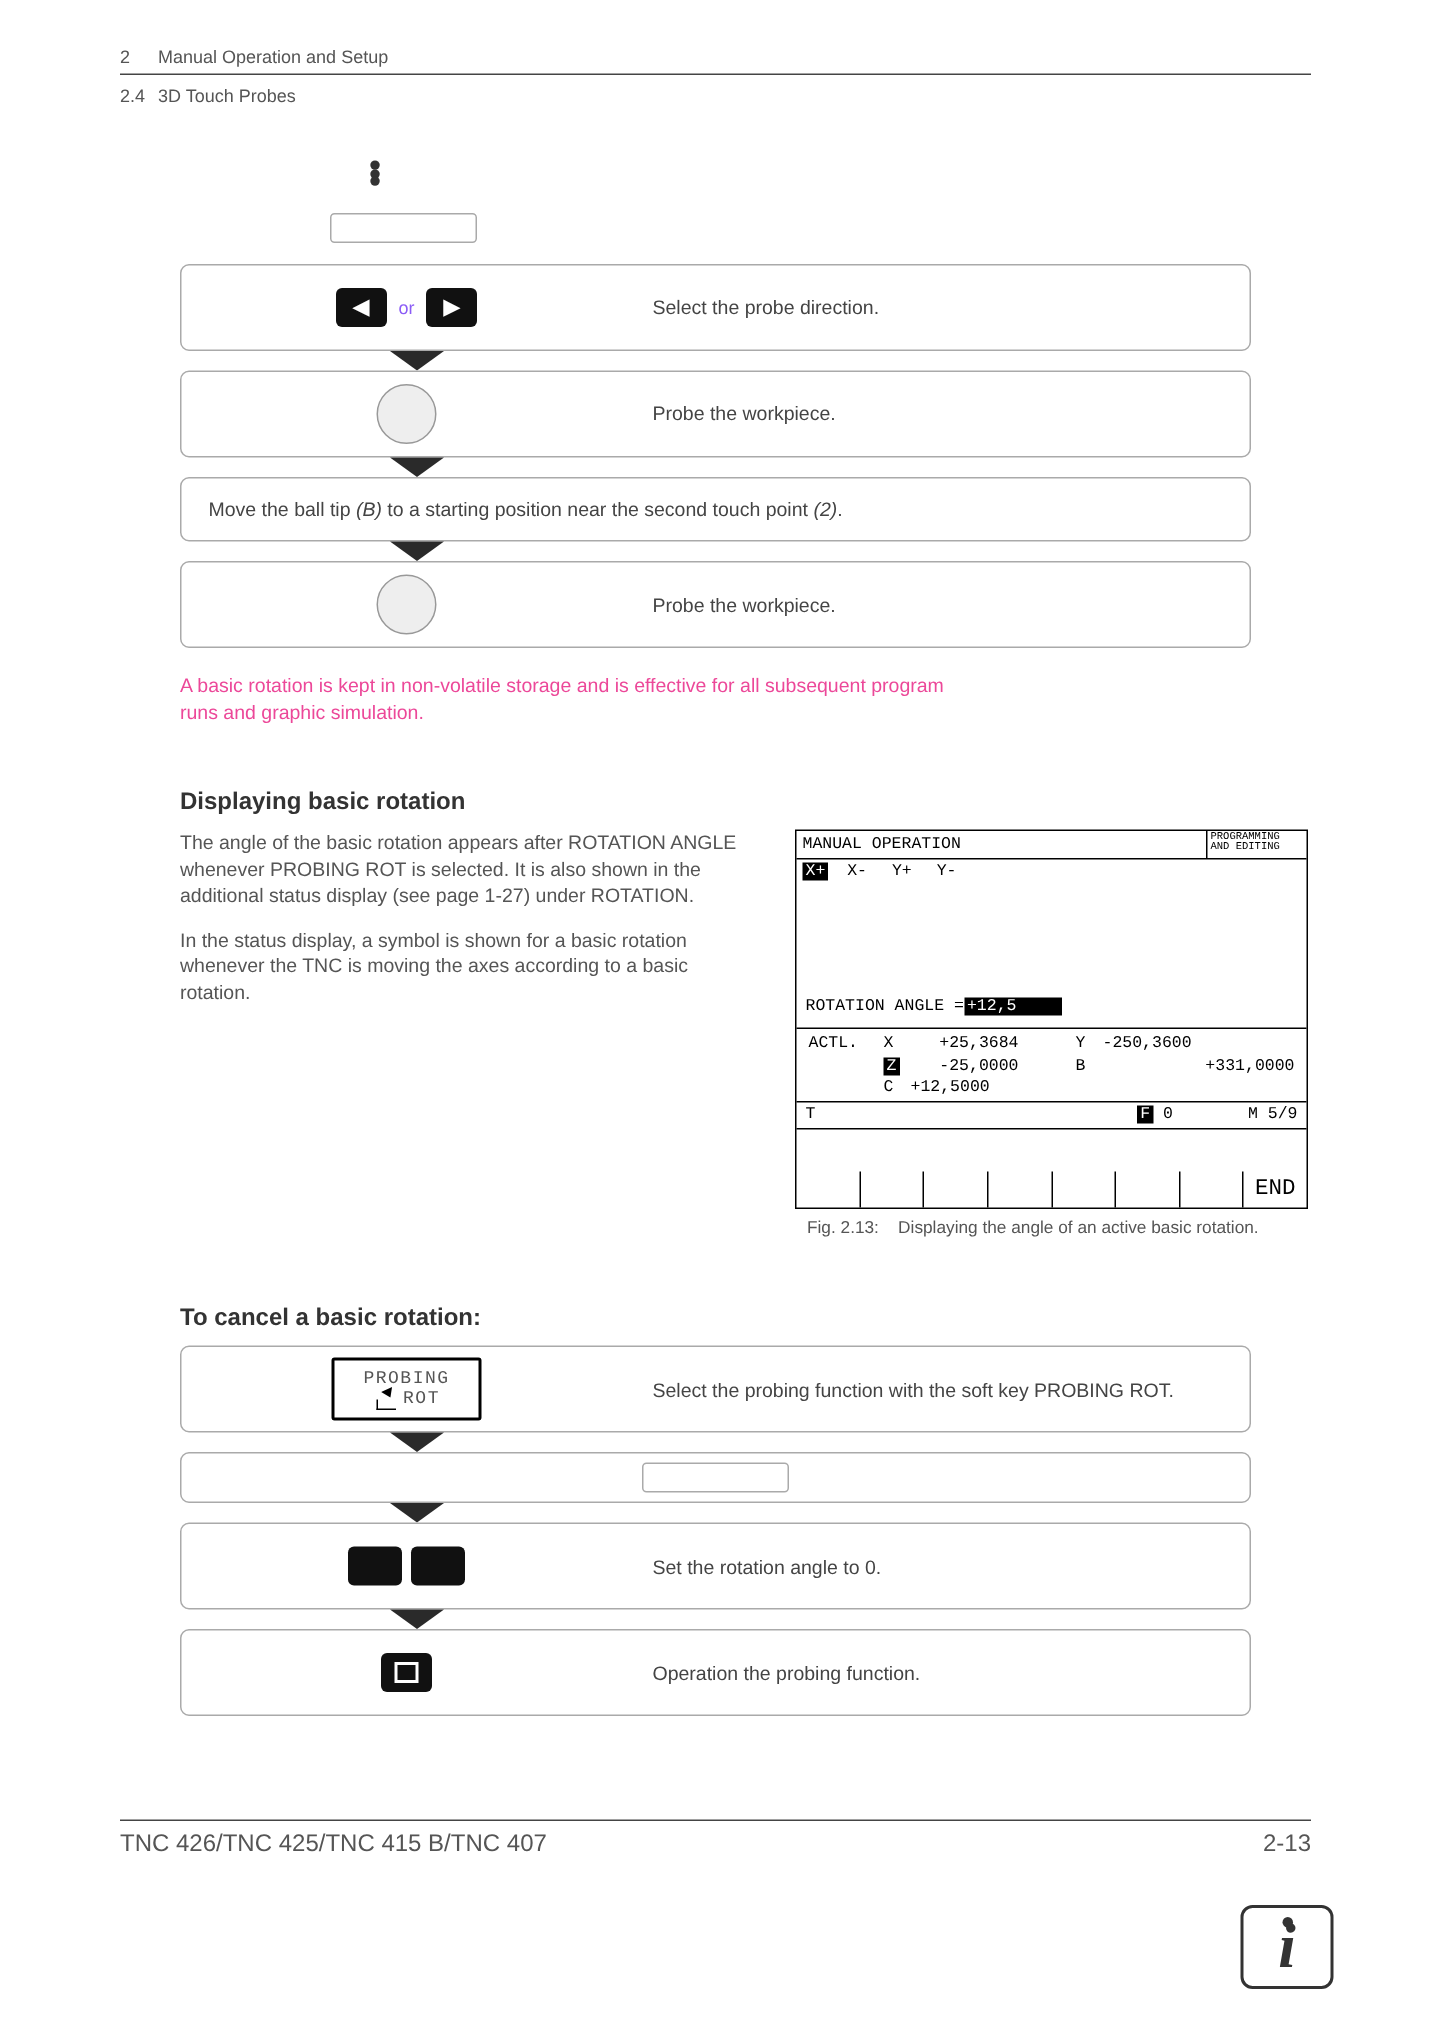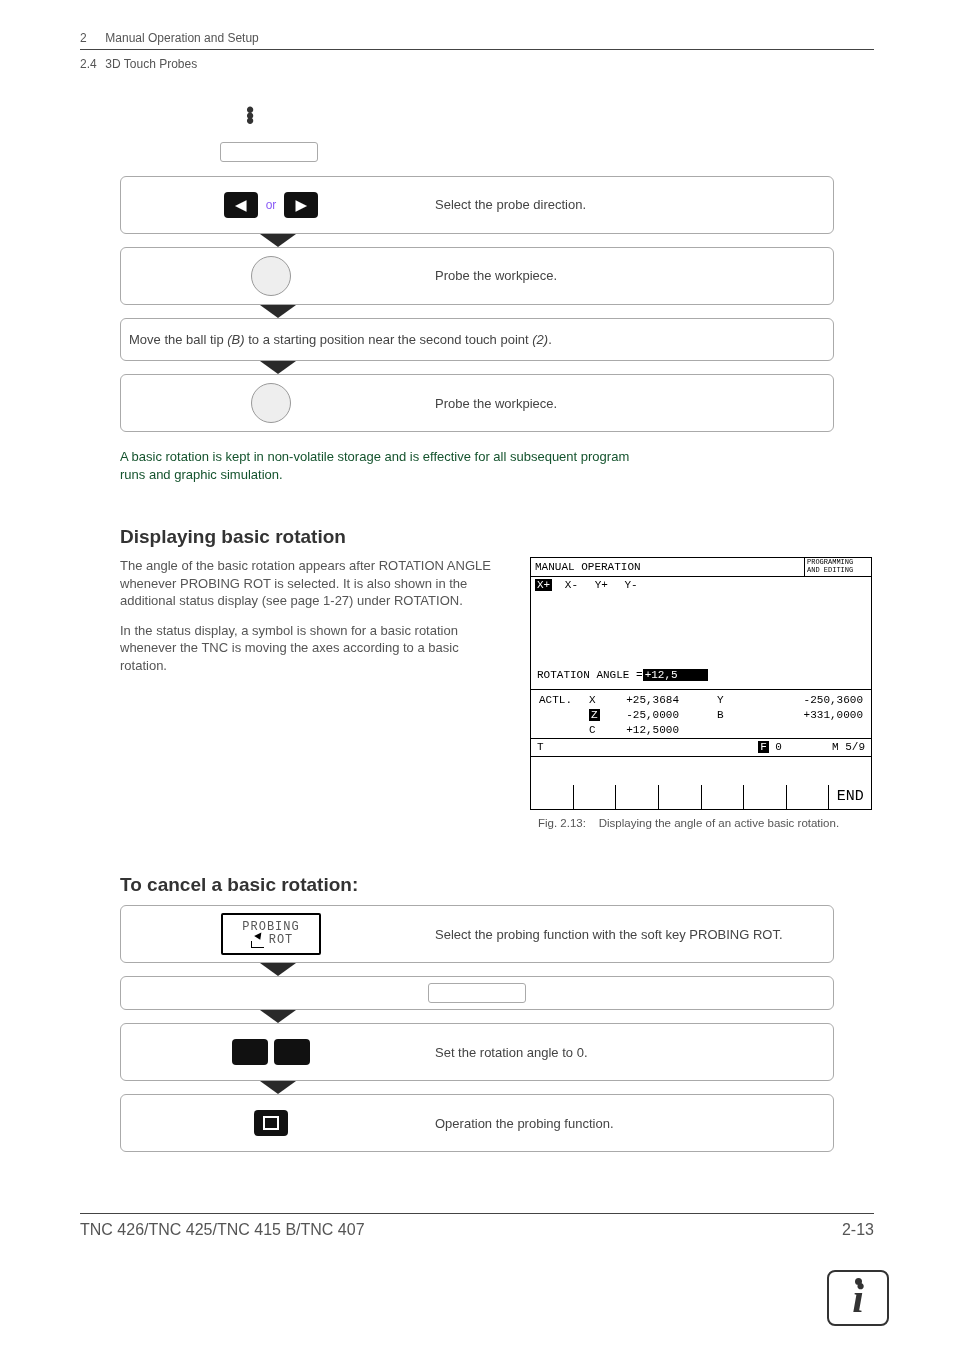--- a/index.html
+++ b/index.html
@@ -45,21 +45,21 @@
     gap:8px;
   }
   .step .right {
     flex: 1;
     padding: 10px 14px;
     font-size: 13px; color:#444;
   }
   .step-full {
     border: 1px solid #aaa; border-radius: 6px;
     margin: 0 40px 0 40px;
-    padding: 12px 8px;
+    padding: 12px 18px;
     font-size: 13px; color:#444;
   }
   .arrow-down {
     width:0; height:0;
     border-left:18px solid transparent;
     border-right:18px solid transparent;
     border-top:13px solid #2a2a2a;
     margin: 0 0 0 180px;
   }
   .key-arrow {
@@ -73,23 +73,23 @@
     width:38px; height:38px; border-radius:50%;
     border:1px solid #999; background:#eee;
   }
   .blackkey {
     width:34px; height:26px; background:#111; border-radius:4px;
     display:flex; align-items:center; justify-content:center;
     color:#fff;
   }
   .blackkey .sq { width:12px; height:10px; border:2px solid #fff; display:block;}
 
-  .note { margin: 16px 40px 0 40px; font-size:13px; color:#14532d; max-width:520px;}
-
-  h4.sub { font-size:19px; font-weight:bold; color:#333; margin:40px 0 8px 40px;}
+  .note { margin: 16px 40px 0 40px; font-size:13px; color:#ec4899; max-width:520px;}
+
+  h4.sub { font-size:16px; font-weight:bold; color:#333; margin:40px 0 8px 40px;}
 
   .two-col { display:flex; gap:30px; margin:0 20px 0 40px;}
   .two-col .textcol { flex:0 0 380px; font-size:13px; color:#555;}
   .two-col .figcol  { flex:1; }
 
   
   .screen {
     border:1.5px solid #000; width:340px; margin-left:auto;
     font-family: "Courier New", monospace;
     font-size:11px; color:#000;
@@ -230,34 +230,34 @@
         <div class="sc-sep"></div>
         <div class="sc-vals">
           <table>
             <tbody>
                 <tr>
               <td style="width:46px;">ACTL.</td>
               <td style="width:14px;">X</td>
                   <td style="text-align:right; width:72px;">+25,3684</td>
               <td style="width:30px;"></td>
               <td style="width:14px;">Y</td>
-                  <td style="text-align:right;">-250,3600</td>
+                  <td style="text-align:left;">-250,3600</td>
             </tr>
             <tr>
               <td></td>
               <td><span class="inv">Z</span></td>
                   <td style="text-align:right;">-25,0000</td>
               <td></td>
               <td>B</td>
                   <td style="text-align:right;">+331,0000</td>
             </tr>
             <tr>
               <td></td>
               <td>C</td>
-                  <td style="text-align:right;">+12,5000</td>
+                  <td style="text-align:left;">+12,5000</td>
               <td></td>
                   <td></td>
                   <td></td>
             </tr>
           </tbody>
             </table>
         </div>
         <div class="sc-sep"></div>
         <div style="display:flex; padding:1px 6px; font-size:11px;">
           <div style="width:46px;">T</div>

